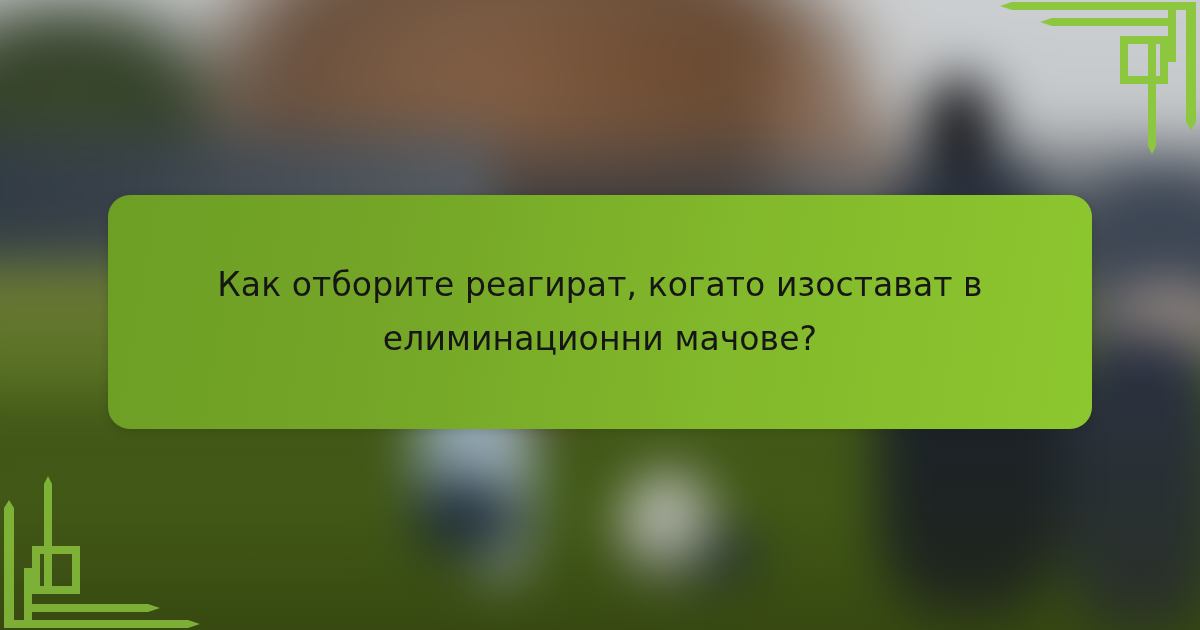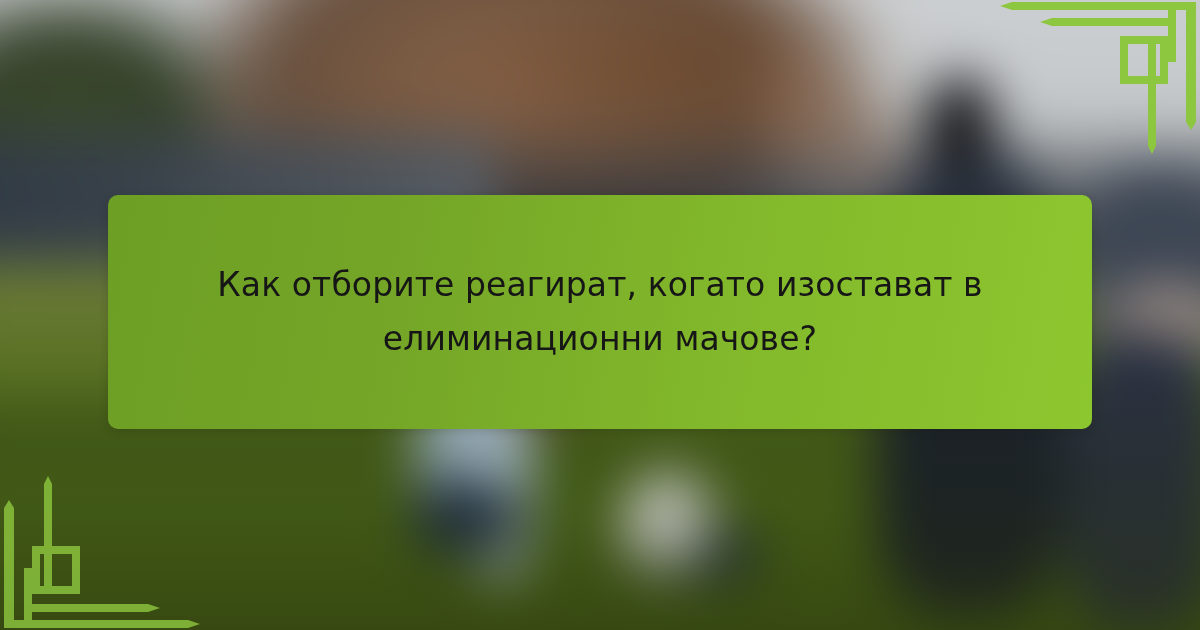--- a/index.html
+++ b/index.html
@@ -126,21 +126,21 @@
   .orn-bl { left: 0; bottom: 0; transform: rotate(180deg); }
   .orn-bl svg { opacity: .82; }
 
   
   .card {
     position: absolute;
     left: 108px;
     top: 195px;
     width: 984px;
     height: 234px;
-    border-radius: 10px;
+    border-radius: 22px;
     background: linear-gradient(100deg, #6d9f25 0%, #74a527 28%, #82b82b 62%, #8dc72f 100%);
     display: flex;
     align-items: center;
     justify-content: center;
     box-shadow: 0 2px 10px rgba(20,30,10,.18);
   }
   .card-text {
     color: #161616;
     font-size: 33px;
     line-height: 54px;

